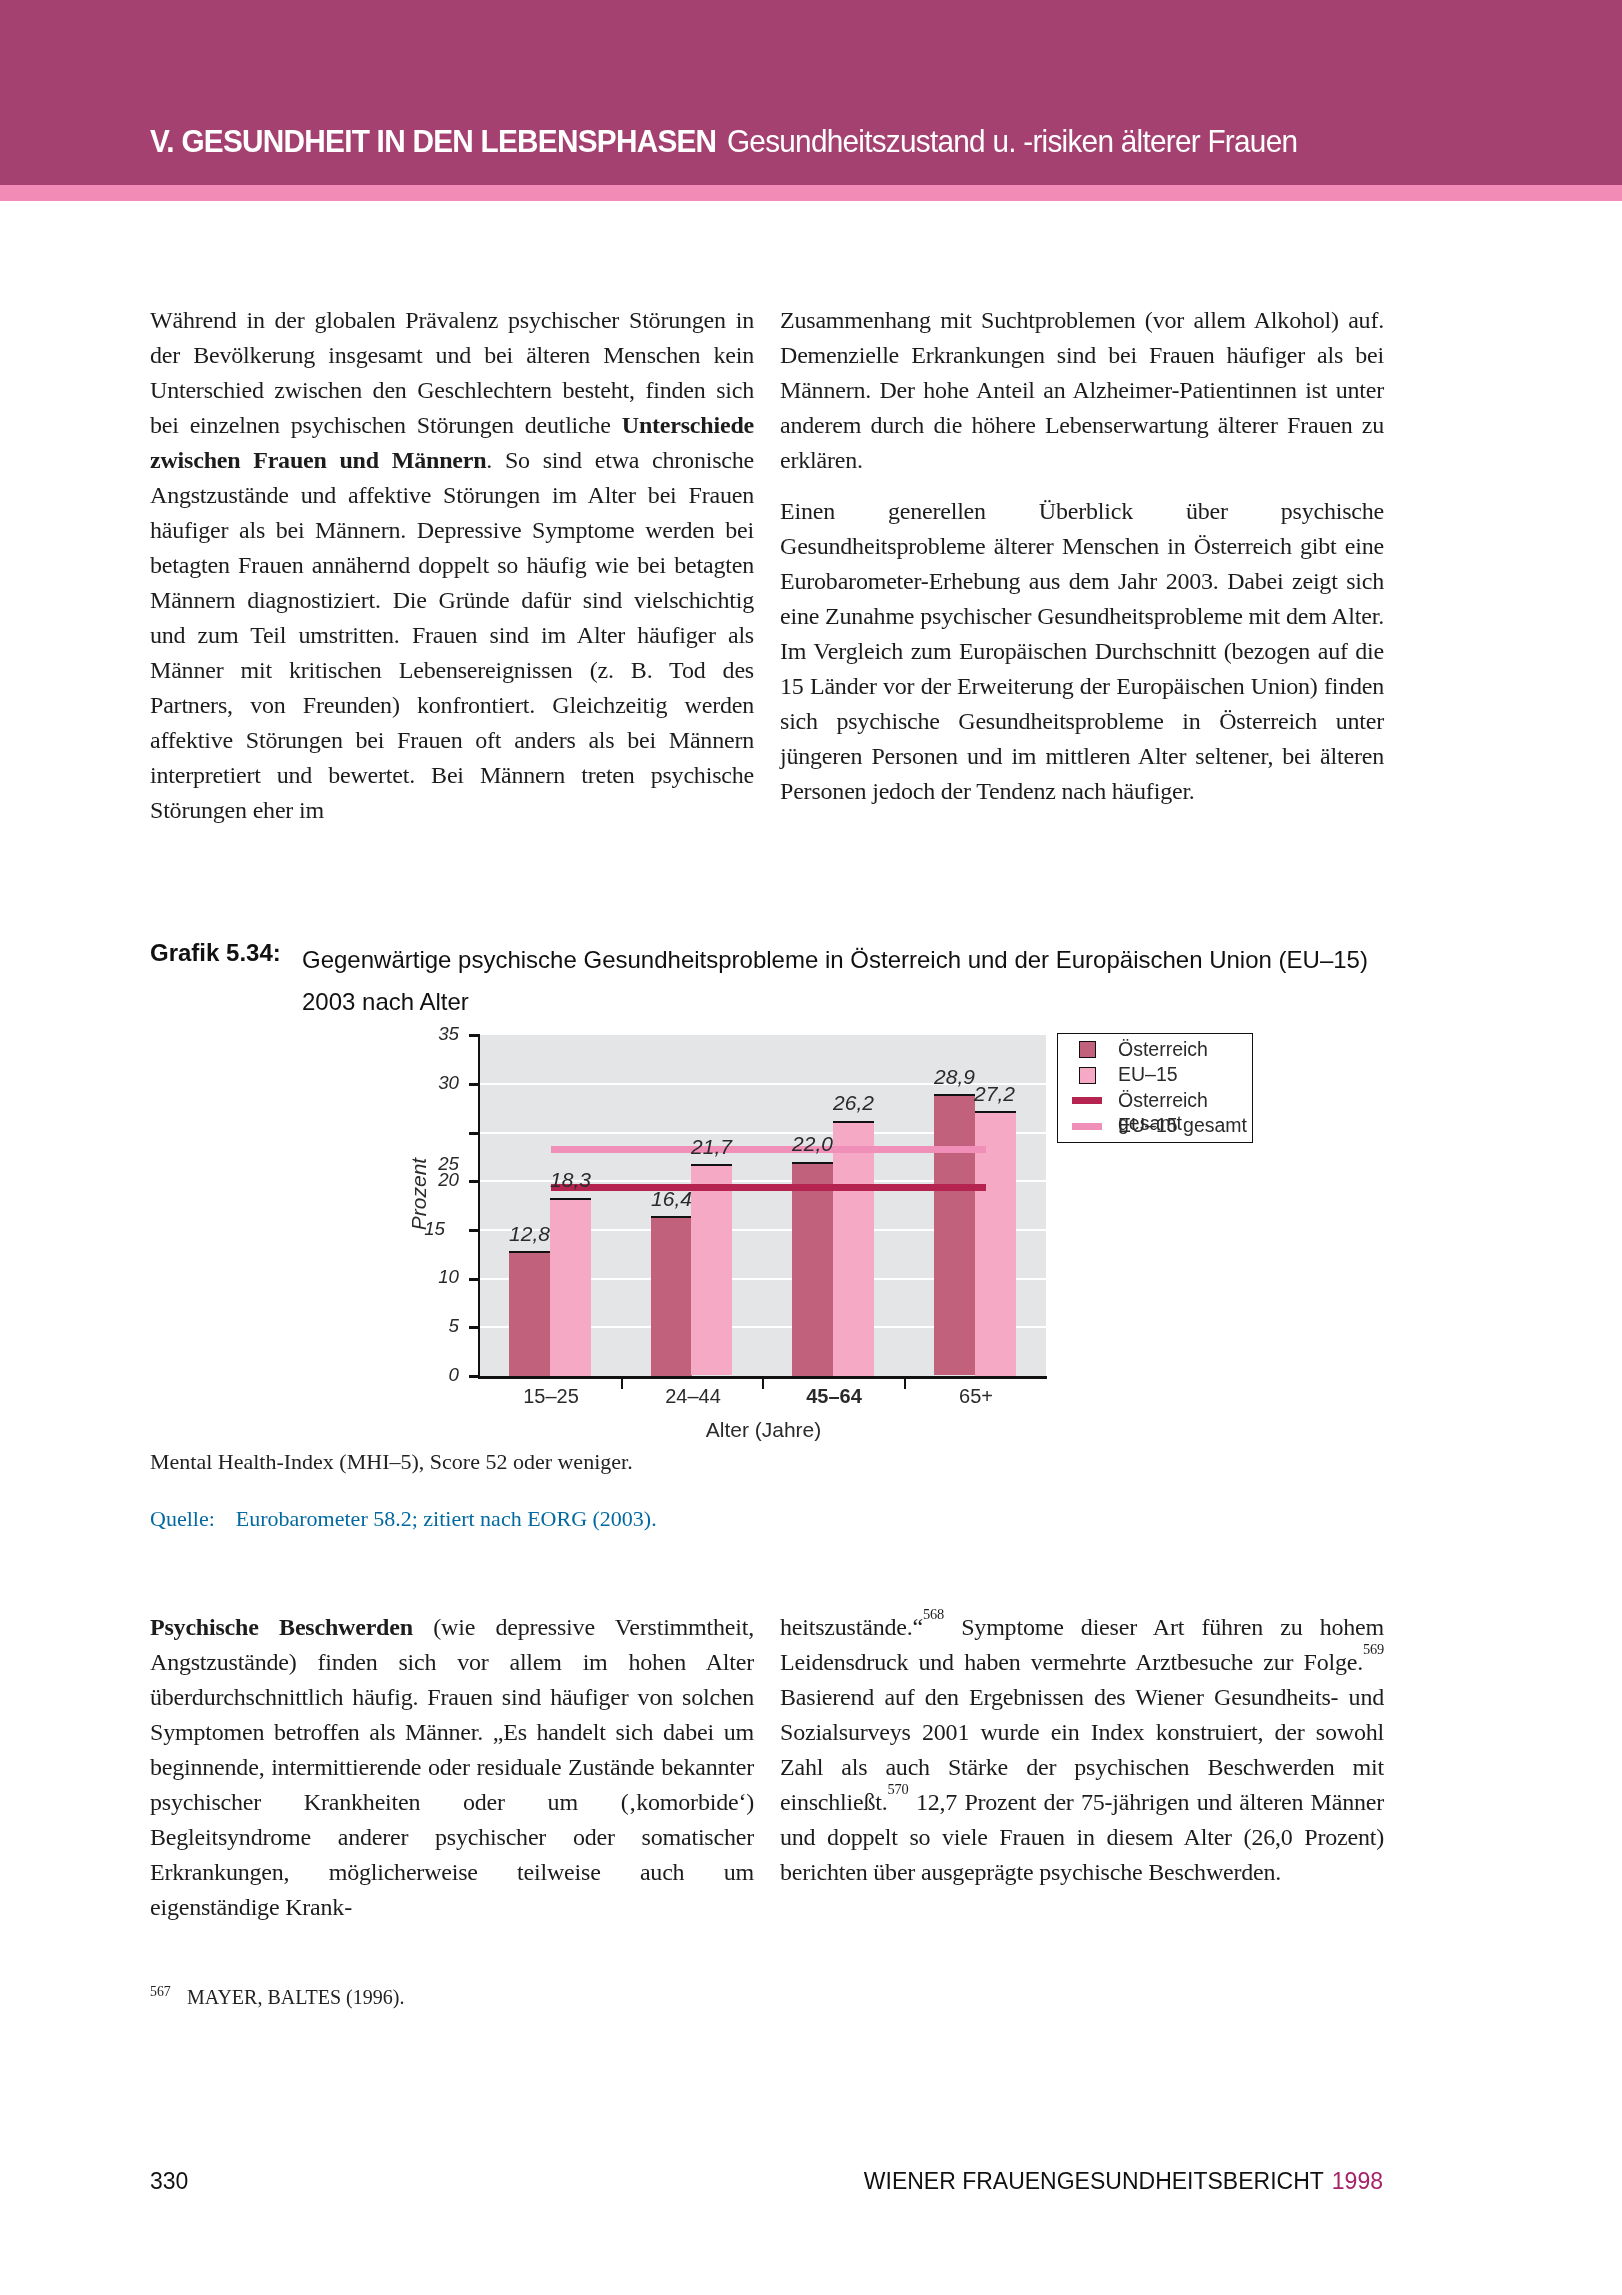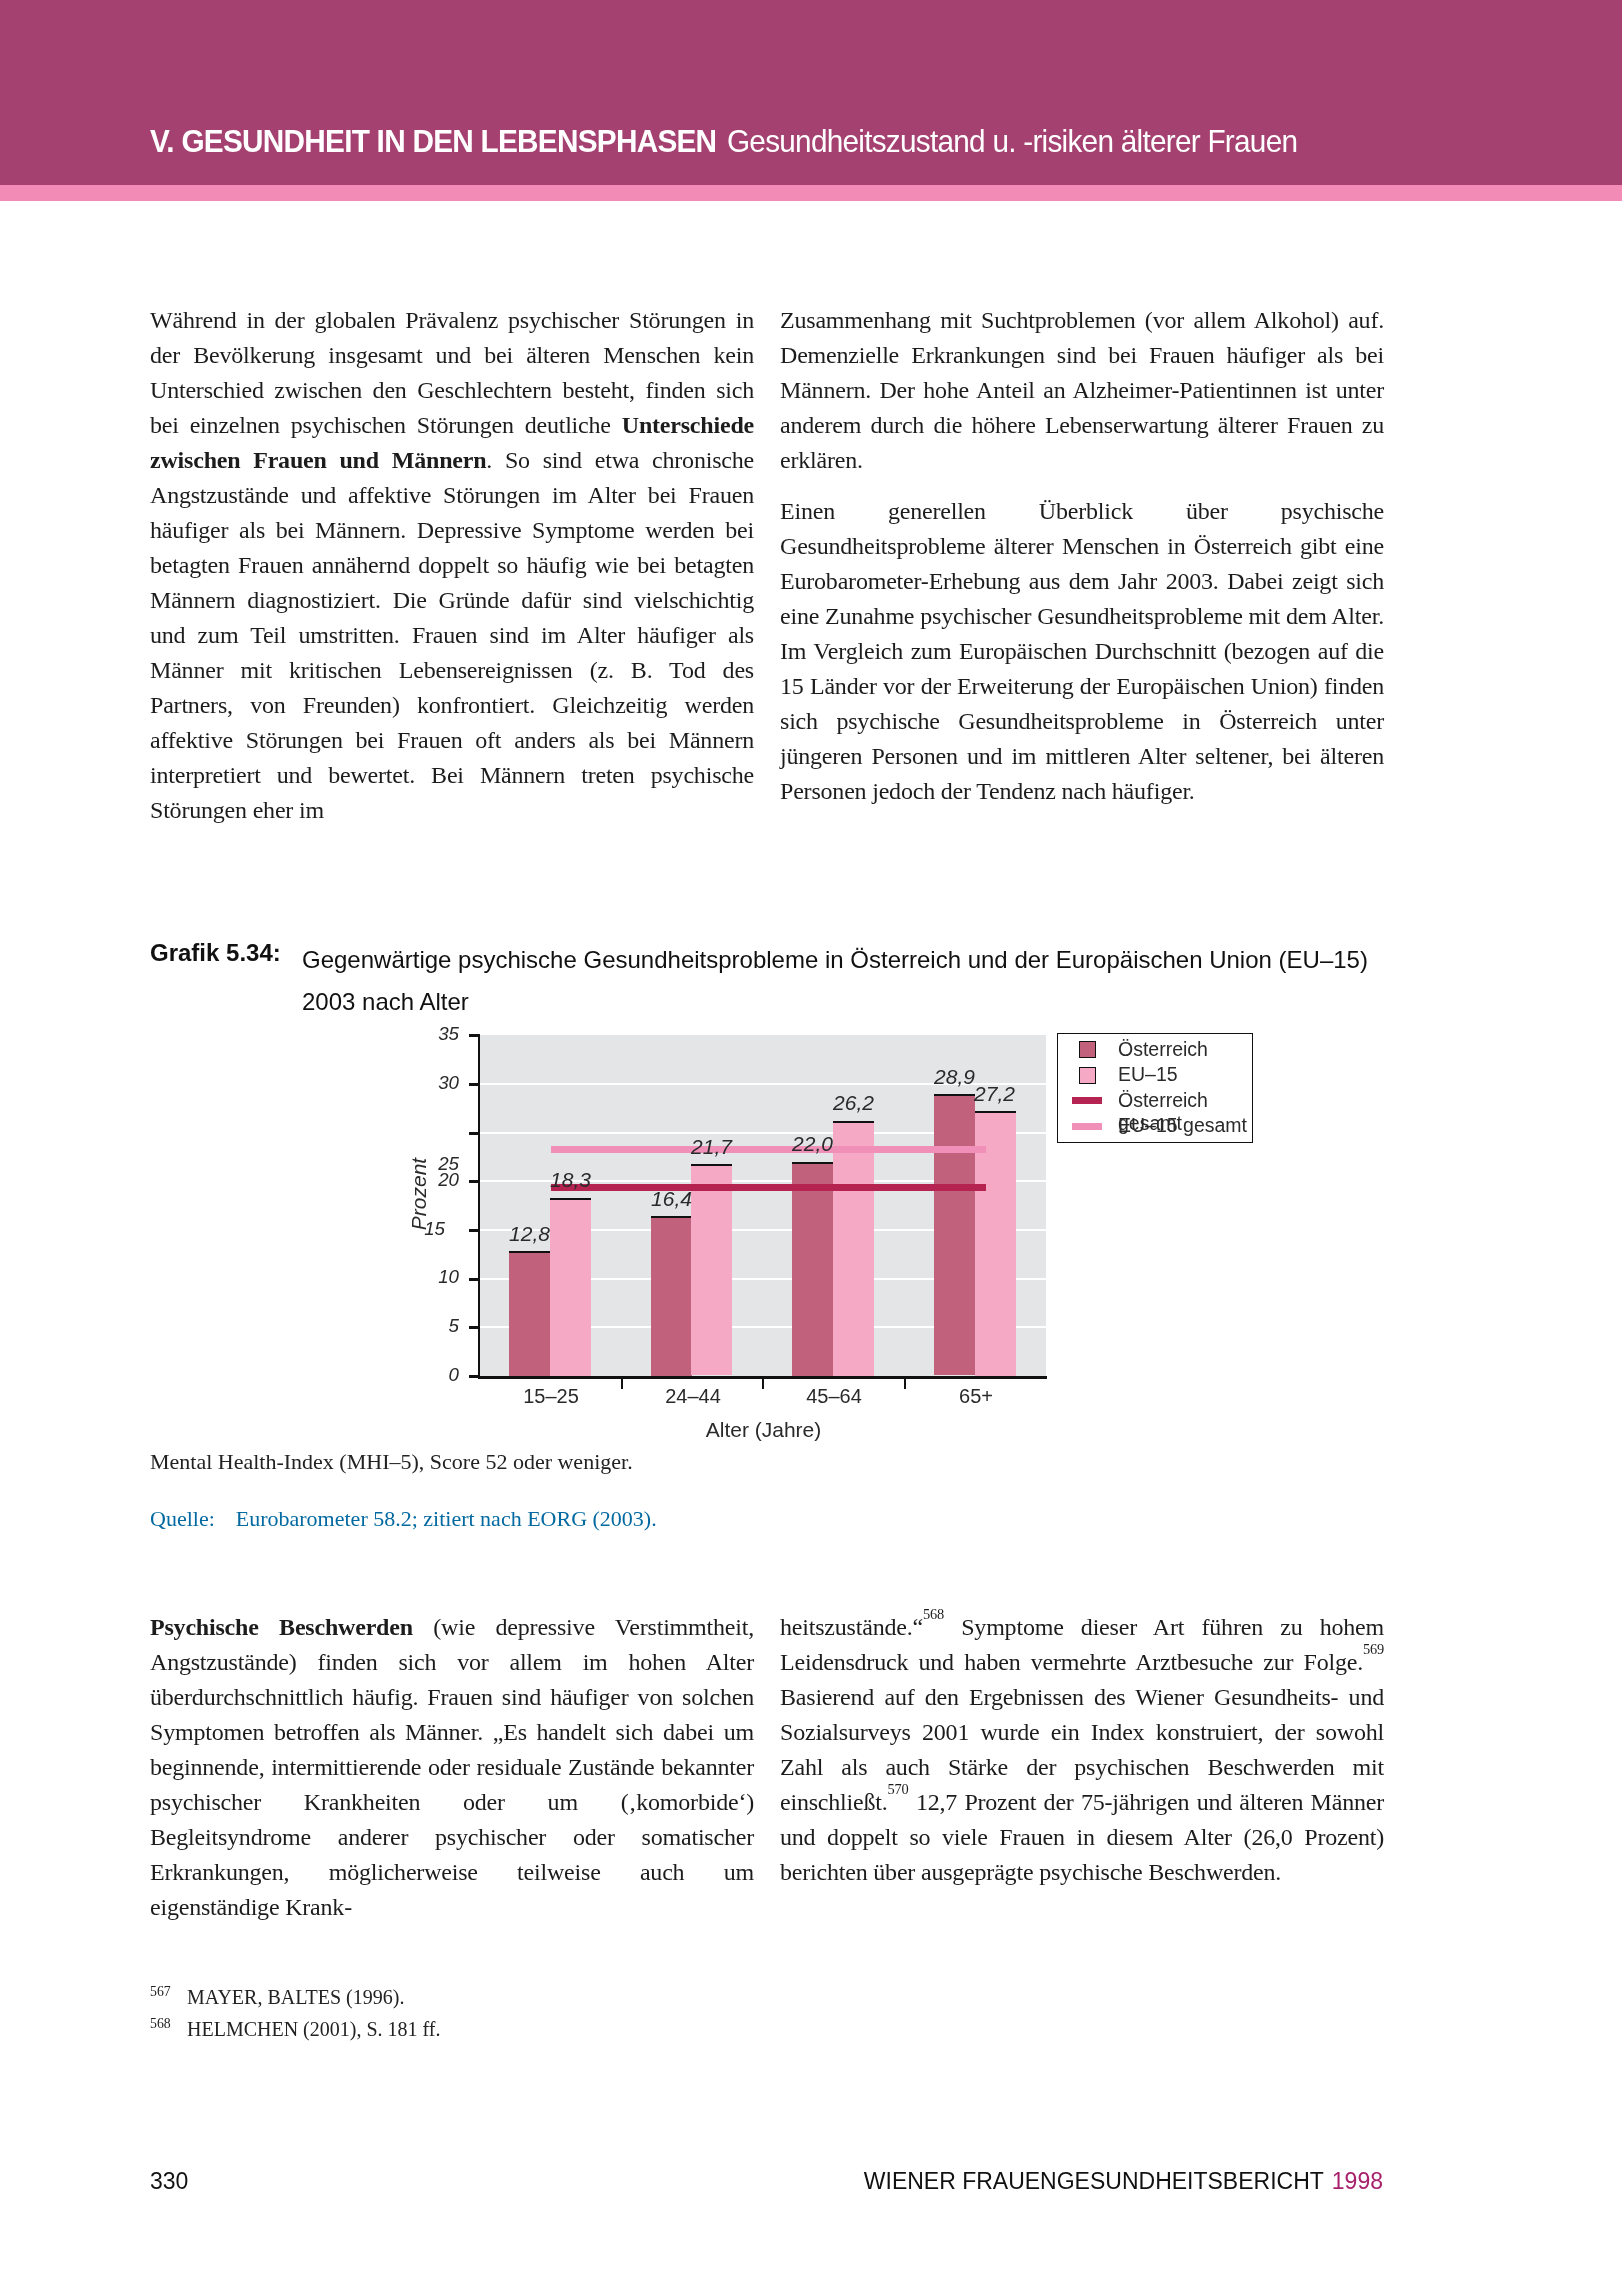--- a/index.html
+++ b/index.html
@@ -119,21 +119,21 @@
       <div style="left: 975px; top: 1111px; width: 41px; height: 265px; background: rgb(245, 169, 197); border-top: 2.4px solid rgb(17, 17, 17); z-index: 3;"></div>
       <div class="ch-sans" style="left: 954px; top: 1082px; width: 81px; text-align: center; font-size: 21px; font-style: italic; z-index: 6;">27,2</div>
       <div style="left: 551px; top: 1184px; width: 435px; height: 6.5px; background: rgb(181, 36, 80); z-index: 5;"></div>
       <div style="left: 551px; top: 1146px; width: 435px; height: 6.5px; background: rgb(240, 144, 184); z-index: 5;"></div>
       <div style="left: 478px; top: 1035px; width: 2.4px; height: 344px; background: rgb(17, 17, 17); z-index: 6;"></div>
       <div style="left: 478px; top: 1376px; width: 569px; height: 3.2px; background: rgb(17, 17, 17); z-index: 6;"></div>
       <div class="ch-sans" style="left: 480px; top: 1385px; width: 142px; text-align: center; font-size: 20px; z-index: 6;">15–25</div>
       <div style="left: 621px; top: 1379px; width: 2.4px; height: 9.7px; background: rgb(17, 17, 17); z-index: 6;"></div>
       <div class="ch-sans" style="left: 622px; top: 1385px; width: 142px; text-align: center; font-size: 20px; z-index: 6;">24–44</div>
       <div style="left: 762px; top: 1379px; width: 2.4px; height: 9.7px; background: rgb(17, 17, 17); z-index: 6;"></div>
-      <div class="ch-sans" style="left: 763px; top: 1385px; width: 142px; text-align: center; font-size: 20px; z-index: 6;">45–64</div>
+      <div class="ch-sans" style="left: 763px; top: 1385px; width: 142px; text-align: center; font-size: 20px; z-index: 6; font-weight: bold;">45–64</div>
       <div style="left: 904px; top: 1379px; width: 2.4px; height: 9.7px; background: rgb(17, 17, 17); z-index: 6;"></div>
       <div class="ch-sans" style="left: 905px; top: 1385px; width: 142px; text-align: center; font-size: 20px; z-index: 6;">65+</div>
       <div class="ch-sans" style="left: 354px; top: 1182px; width: 130px; text-align: center; font-size: 21px; font-style: italic; transform: rotate(-90deg); z-index: 6;">Prozent</div>
       <div class="ch-sans" style="left: 642px; top: 1418px; width: 243px; text-align: center; font-size: 21px; z-index: 6;">Alter (Jahre)</div>
       <div style="left: 1057px; top: 1033px; width: 196px; height: 110px; background: rgb(255, 255, 255); border: 1.6px solid rgb(17, 17, 17); z-index: 7;"></div>
       <div style="left: 1079px; top: 1041px; width: 17px; height: 17px; background: rgb(194, 97, 124); border: 1.6px solid rgb(17, 17, 17); z-index: 8;"></div>
       <div class="ch-sans" style="left: 1118px; top: 1038px; width: 138px; font-size: 19.5px; z-index: 8;">Österreich</div>
       <div style="left: 1079px; top: 1067px; width: 17px; height: 17px; background: rgb(245, 169, 197); border: 1.6px solid rgb(17, 17, 17); z-index: 8;"></div>
       <div class="ch-sans" style="left: 1118px; top: 1063px; width: 138px; font-size: 19.5px; z-index: 8;">EU–15</div>
       <div style="left: 1072px; top: 1097px; width: 30px; height: 6.5px; background: rgb(181, 36, 80); z-index: 8;"></div>
@@ -150,23 +150,20 @@
   <div id="body2-left" class="col">
     <p class="rt"><span style="font-weight: 700;">Psychische Beschwerden</span><span> (wie depressive Verstimmtheit, Angstzustände) finden sich vor allem im hohen Alter überdurchschnittlich häufig. Frauen sind häufiger von solchen Symptomen betroffen als Männer. „Es handelt sich dabei um beginnende, intermittierende oder residuale Zustände bekannter psychischer Krankheiten oder um (‚komorbide‘) Begleitsyndrome anderer psychischer oder somatischer Erkrankungen, möglicherweise teilweise auch um eigenständige Krank-</span></p>
   </div>
   <div id="body2-right" class="col">
     <p class="rt"><span>heitszustände.“</span><sup>568</sup><span> Symptome dieser Art führen zu hohem Leidensdruck und haben vermehrte Arztbesuche zur Folge.</span><sup>569</sup><span> Basierend auf den Ergebnissen des Wiener Gesundheits- und Sozialsurveys 2001 wurde ein Index konstruiert, der sowohl Zahl als auch Stärke der psychischen Beschwerden mit einschließt.</span><sup>570</sup><span> 12,7 Prozent der 75-jährigen und älteren Männer und doppelt so viele Frauen in diesem Alter (26,0 Prozent) berichten über ausgeprägte psychische Beschwerden.</span></p>
   </div>
 
   <div class="footnote-row" style="top:1986px">
     <sup>567</sup><span>MAYER, BALTES (1996).</span>
   </div>
-  <div class="footnote-row" style="top:2018px">
-    <sup>568</sup><span>HELMCHEN (2001), S. 181 ff.</span>
-  </div>
 
   <div id="footer">
     <span id="footer-page">330</span>
     <span id="footer-title"><span>WIENER FRAUENGESUNDHEITSBERICHT</span><span class="year">1998</span></span>
   </div>
 
 </div>
 
 
 </body></html>

